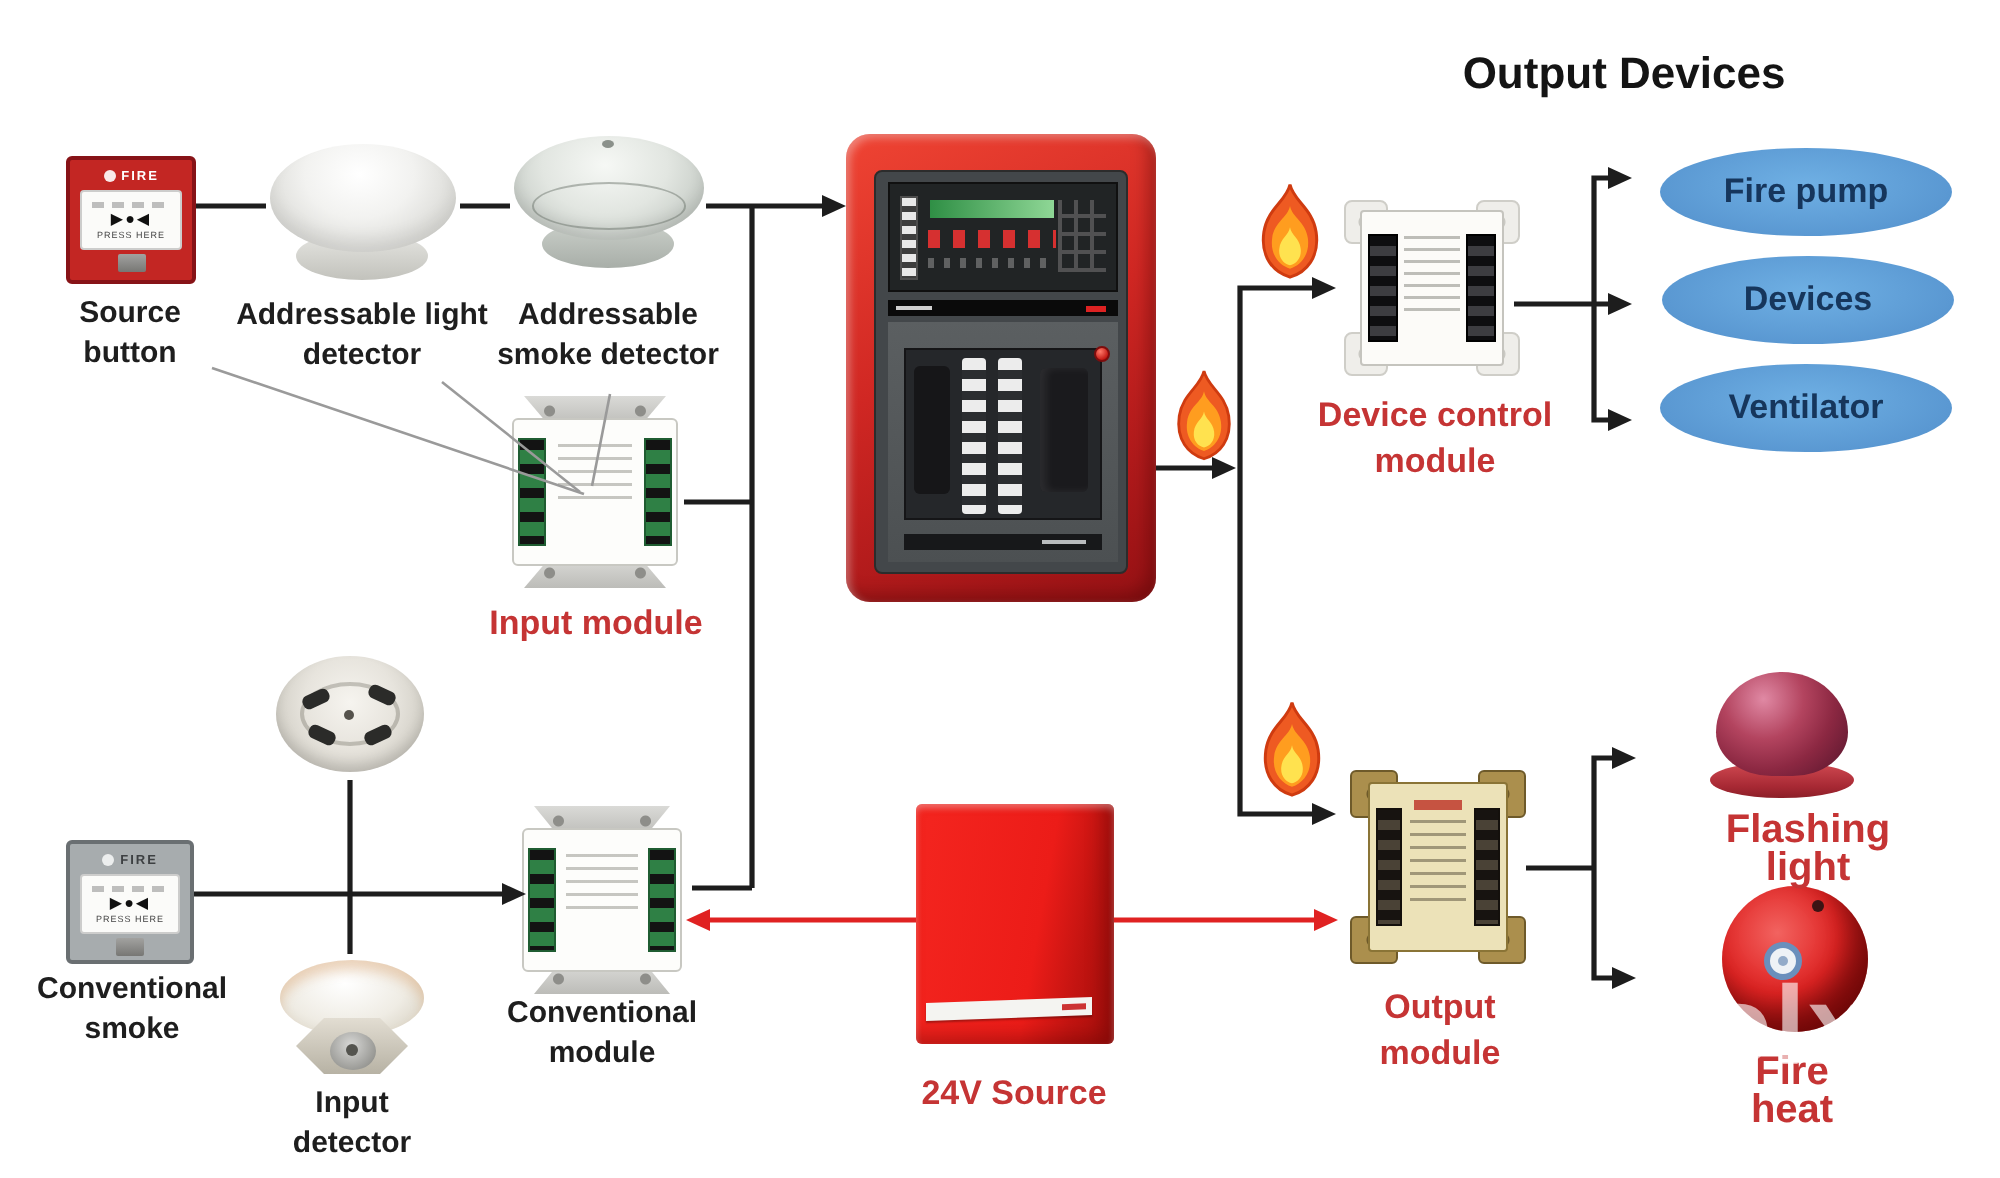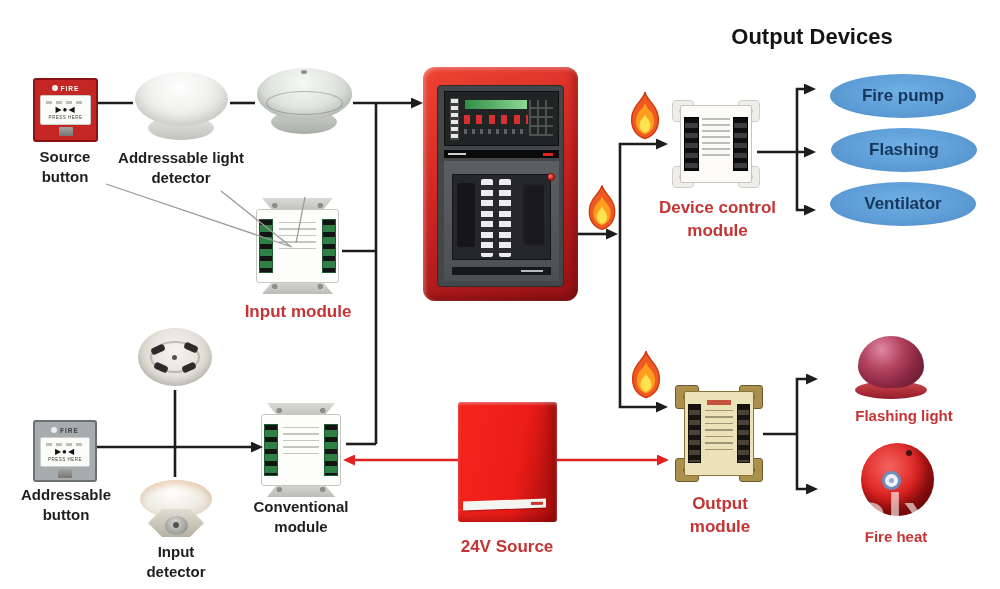--- a/index.html
+++ b/index.html
@@ -6,21 +6,21 @@
   html,body { background:#888; }
   #canvas{ position:relative; width:1000px; height:589px; background:#ffffff;
            overflow:hidden; margin:0 auto; font-family:"Liberation Sans",sans-serif; }
 
   
   .title{ position:absolute; text-align:center; font-size:22px; font-weight:700; color:#141414; z-index:4; }
   .lbl{ position:absolute; text-align:center; font-weight:700; color:#1e1e1e;
         font-size:15px; line-height:20px; z-index:4; }
   .lbl-red{ position:absolute; text-align:center; font-weight:700; color:#c53434;
         font-size:17px; line-height:23px; z-index:4; }
-  .lbl-red.sm{ font-size:15px; line-height:19px; }
+  .lbl-red.sm{ font-size:20px; line-height:19px; }
 
   
   #wires{ position:absolute; left:0; top:0; z-index:3; }
   .wb{ stroke:#1d1d1d; stroke-width:2.6; fill:none; }
   .wr{ stroke:#e02222; stroke-width:2.6; fill:none; }
   .wl{ stroke:#9a9a9a; stroke-width:1.3; fill:none; }
 
   
   .cp{ position:absolute; z-index:2; border-radius:3px; padding:2px 3px; }
   .cp.red{ background:#c32623; border:2px solid #871317; }
@@ -268,20 +268,21 @@
     <div class="d-top"></div>
   </div>
   <div class="lbl" style="left:116px;top:148px;width:130px">Addressable light detector</div>
 
   <div class="det det-smoke-a" style="left:257px;top:66px;width:95px;height:70px">
     <div class="d-base"></div>
     <div class="d-top"></div>
     <div class="d-ring"></div>
     <div class="d-nub"></div>
   </div>
+  <div class="lbl" style="left:242px;top:148px;width:124px">Addressable smoke detector</div>
 
   <div class="mod-io" style="left:253px;top:198px;width:89px;height:96px">
     <div class="br-h top"></div>
     <div class="br-h bot"></div>
     <div class="io-body">
       <div class="io-term l"></div>
       <div class="io-term r"></div>
       <div class="io-print"></div>
     </div>
   </div>
@@ -302,21 +303,21 @@
       <span class="cp-dot"></span>
       <span class="cp-title">FIRE</span>
     </div>
     <div class="cp-win">
       <div class="cp-lines"></div>
       <div class="cp-arrows">▶●◀</div>
       <div class="cp-press">PRESS HERE</div>
     </div>
     <div class="cp-tab"></div>
   </div>
-  <div class="lbl" style="left:16px;top:485px;width:100px">Addressable button</div>
+  <div class="lbl" style="left:16px;top:485px;width:100px">Conventional smoke</div>
 
   <div class="det" style="left:140px;top:477px;width:72px;height:68px">
     <div class="hb-top"></div>
     <div class="hb-hex"></div>
     <div class="hb-circ"></div>
   </div>
   <div class="lbl" style="left:136px;top:542px;width:80px">Input detector</div>
 
   <div class="mod-io" style="left:258px;top:403px;width:86px;height:94px">
     <div class="br-h top"></div>
@@ -378,21 +379,21 @@
     <div class="out-body">
       <div class="out-term l"></div>
       <div class="out-term r"></div>
       <div class="out-tag"></div>
       <div class="out-print"></div>
     </div>
   </div>
   <div class="lbl-red" style="left:677px;top:492px;width:86px">Output module</div>
 
   <div class="oval" style="left:830px;top:74px">Fire pump</div>
-  <div class="oval" style="left:831px;top:128px">Flashing</div>
+  <div class="oval" style="left:831px;top:128px">Devices</div>
   <div class="oval" style="left:830px;top:182px">Ventilator</div>
 
   <div class="det" style="left:855px;top:336px;width:72px;height:64px">
     <div class="fl-base"></div>
     <div class="fl-dome"></div>
   </div>
   <div class="lbl-red sm" style="left:849px;top:406px;width:110px">Flashing light</div>
 
   <div class="det" style="left:861px;top:443px;width:73px;height:88px">
     <div class="bell-body"></div>

